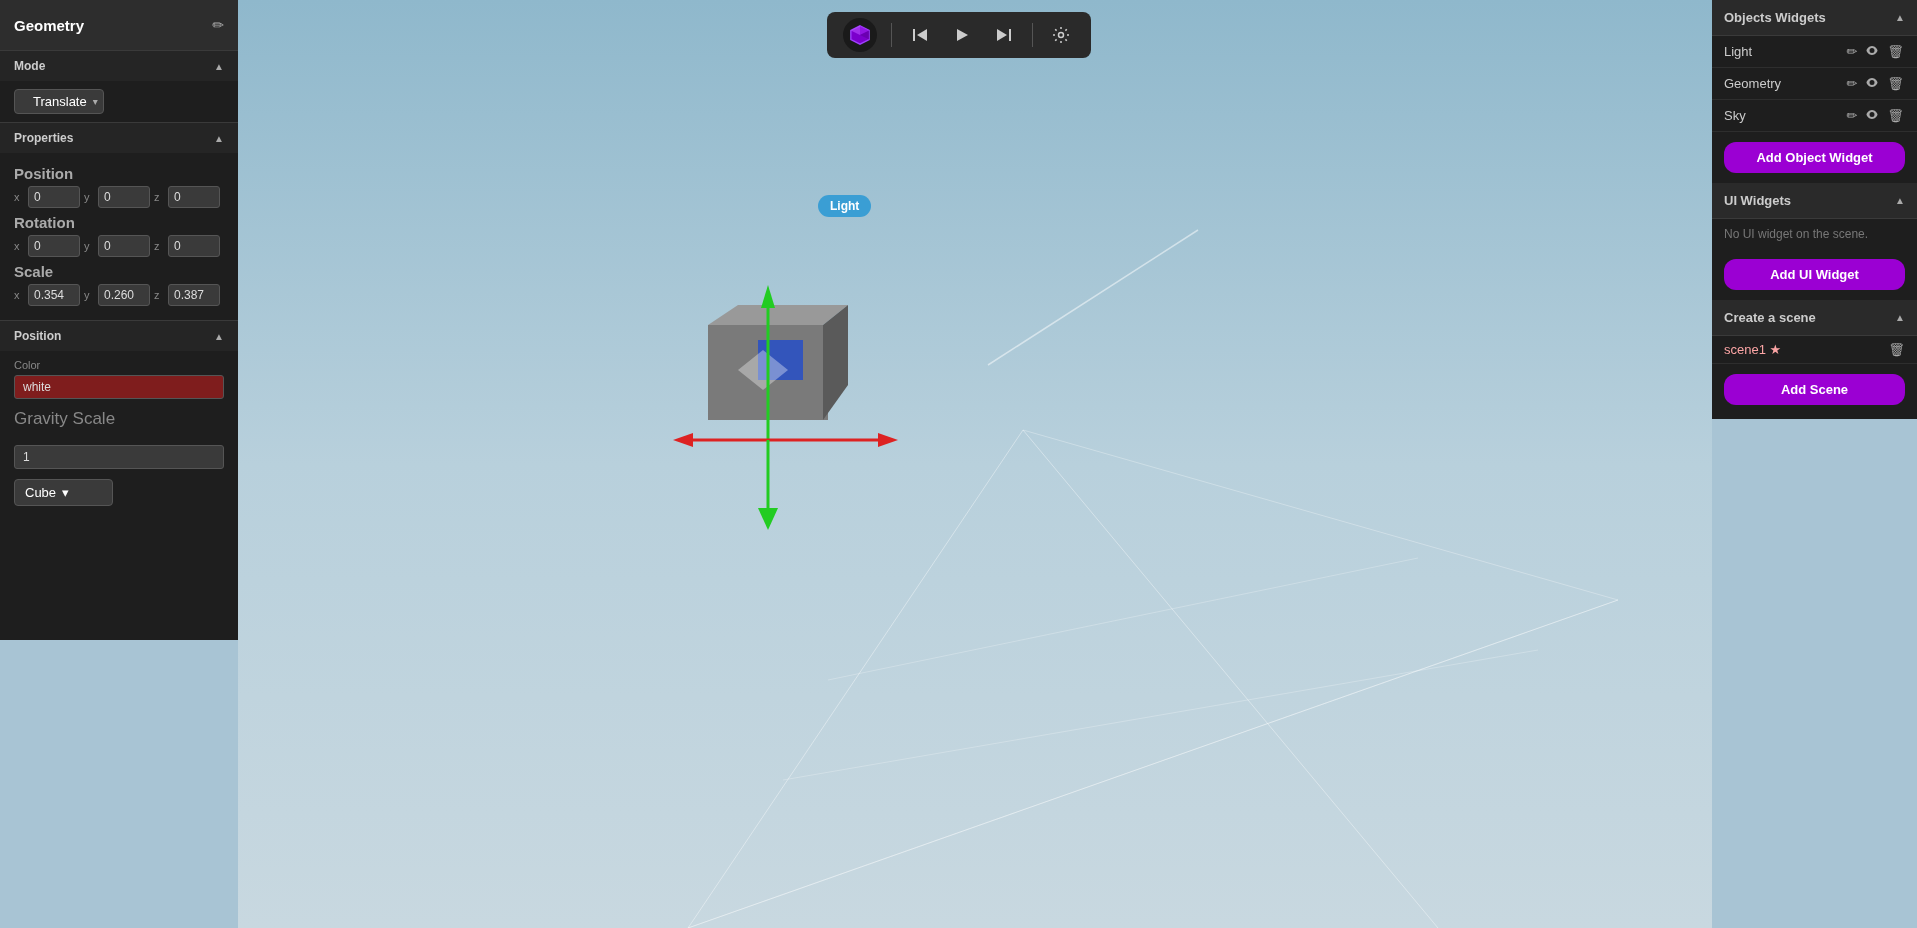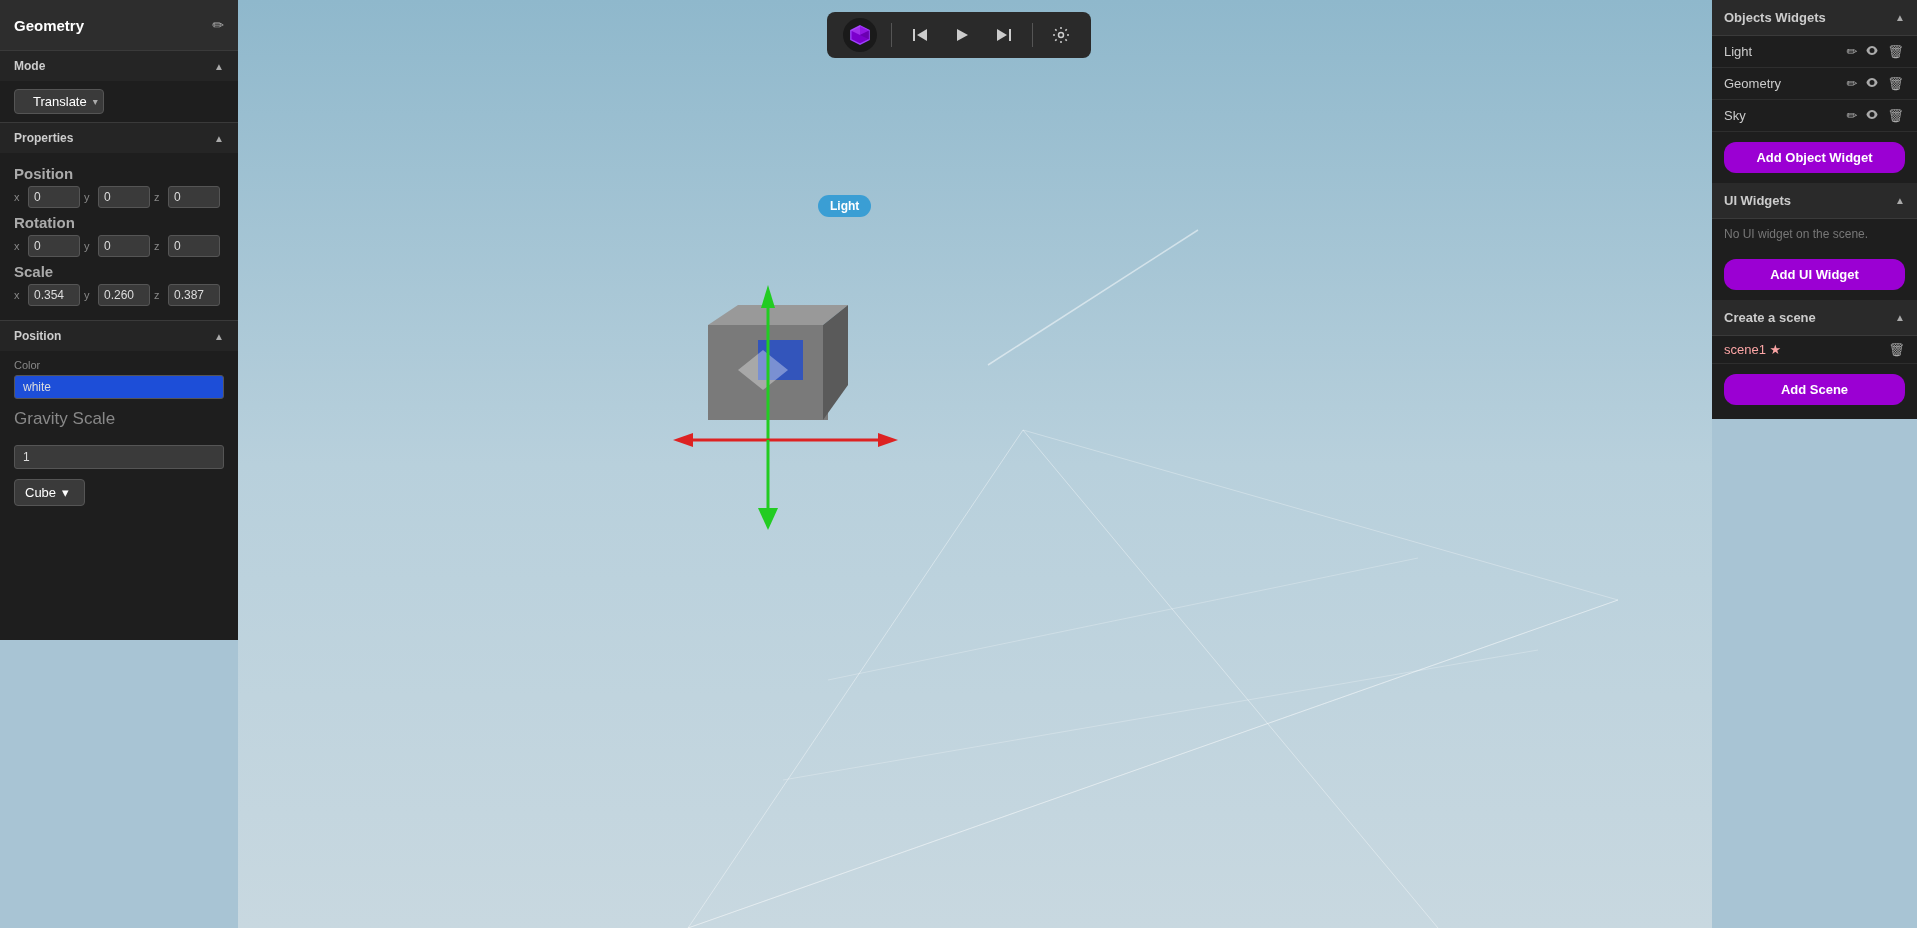--- a/index.html
+++ b/index.html
@@ -141,21 +141,21 @@
       color: #aaa;
       font-size: 15px;
       margin-bottom: 4px;
       margin-top: 4px;
       font-weight: bold;
     }
 
     
     .color-label { color: #888; font-size: 11px; margin-bottom: 4px; }
     .color-input-row {
-      background: #1d4ed8;
+      background: #7f1d1d;
       border: 1px solid #555;
       border-radius: 3px;
       color: #ddd;
       font-size: 12px;
       padding: 4px 8px;
       width: 100%;
       margin-bottom: 10px;
     }
     .gravity-label { color: #888; font-size: 17px; margin-bottom: 16px; }
     .gravity-input {
@@ -172,21 +172,21 @@
       display: flex;
       align-items: center;
       background: #3a3a3a;
       border: 1px solid #555;
       border-radius: 4px;
       padding: 5px 10px;
       color: #fff;
       cursor: pointer;
       font-size: 13px;
       gap: 6px;
-      width: 71px;
+      width: 99px;
     }
 
     
     .right-panel {
       position: absolute;
       top: 0;
       right: 0;
       width: 205px;
       background: #1e1e1e;
       z-index: 50;

